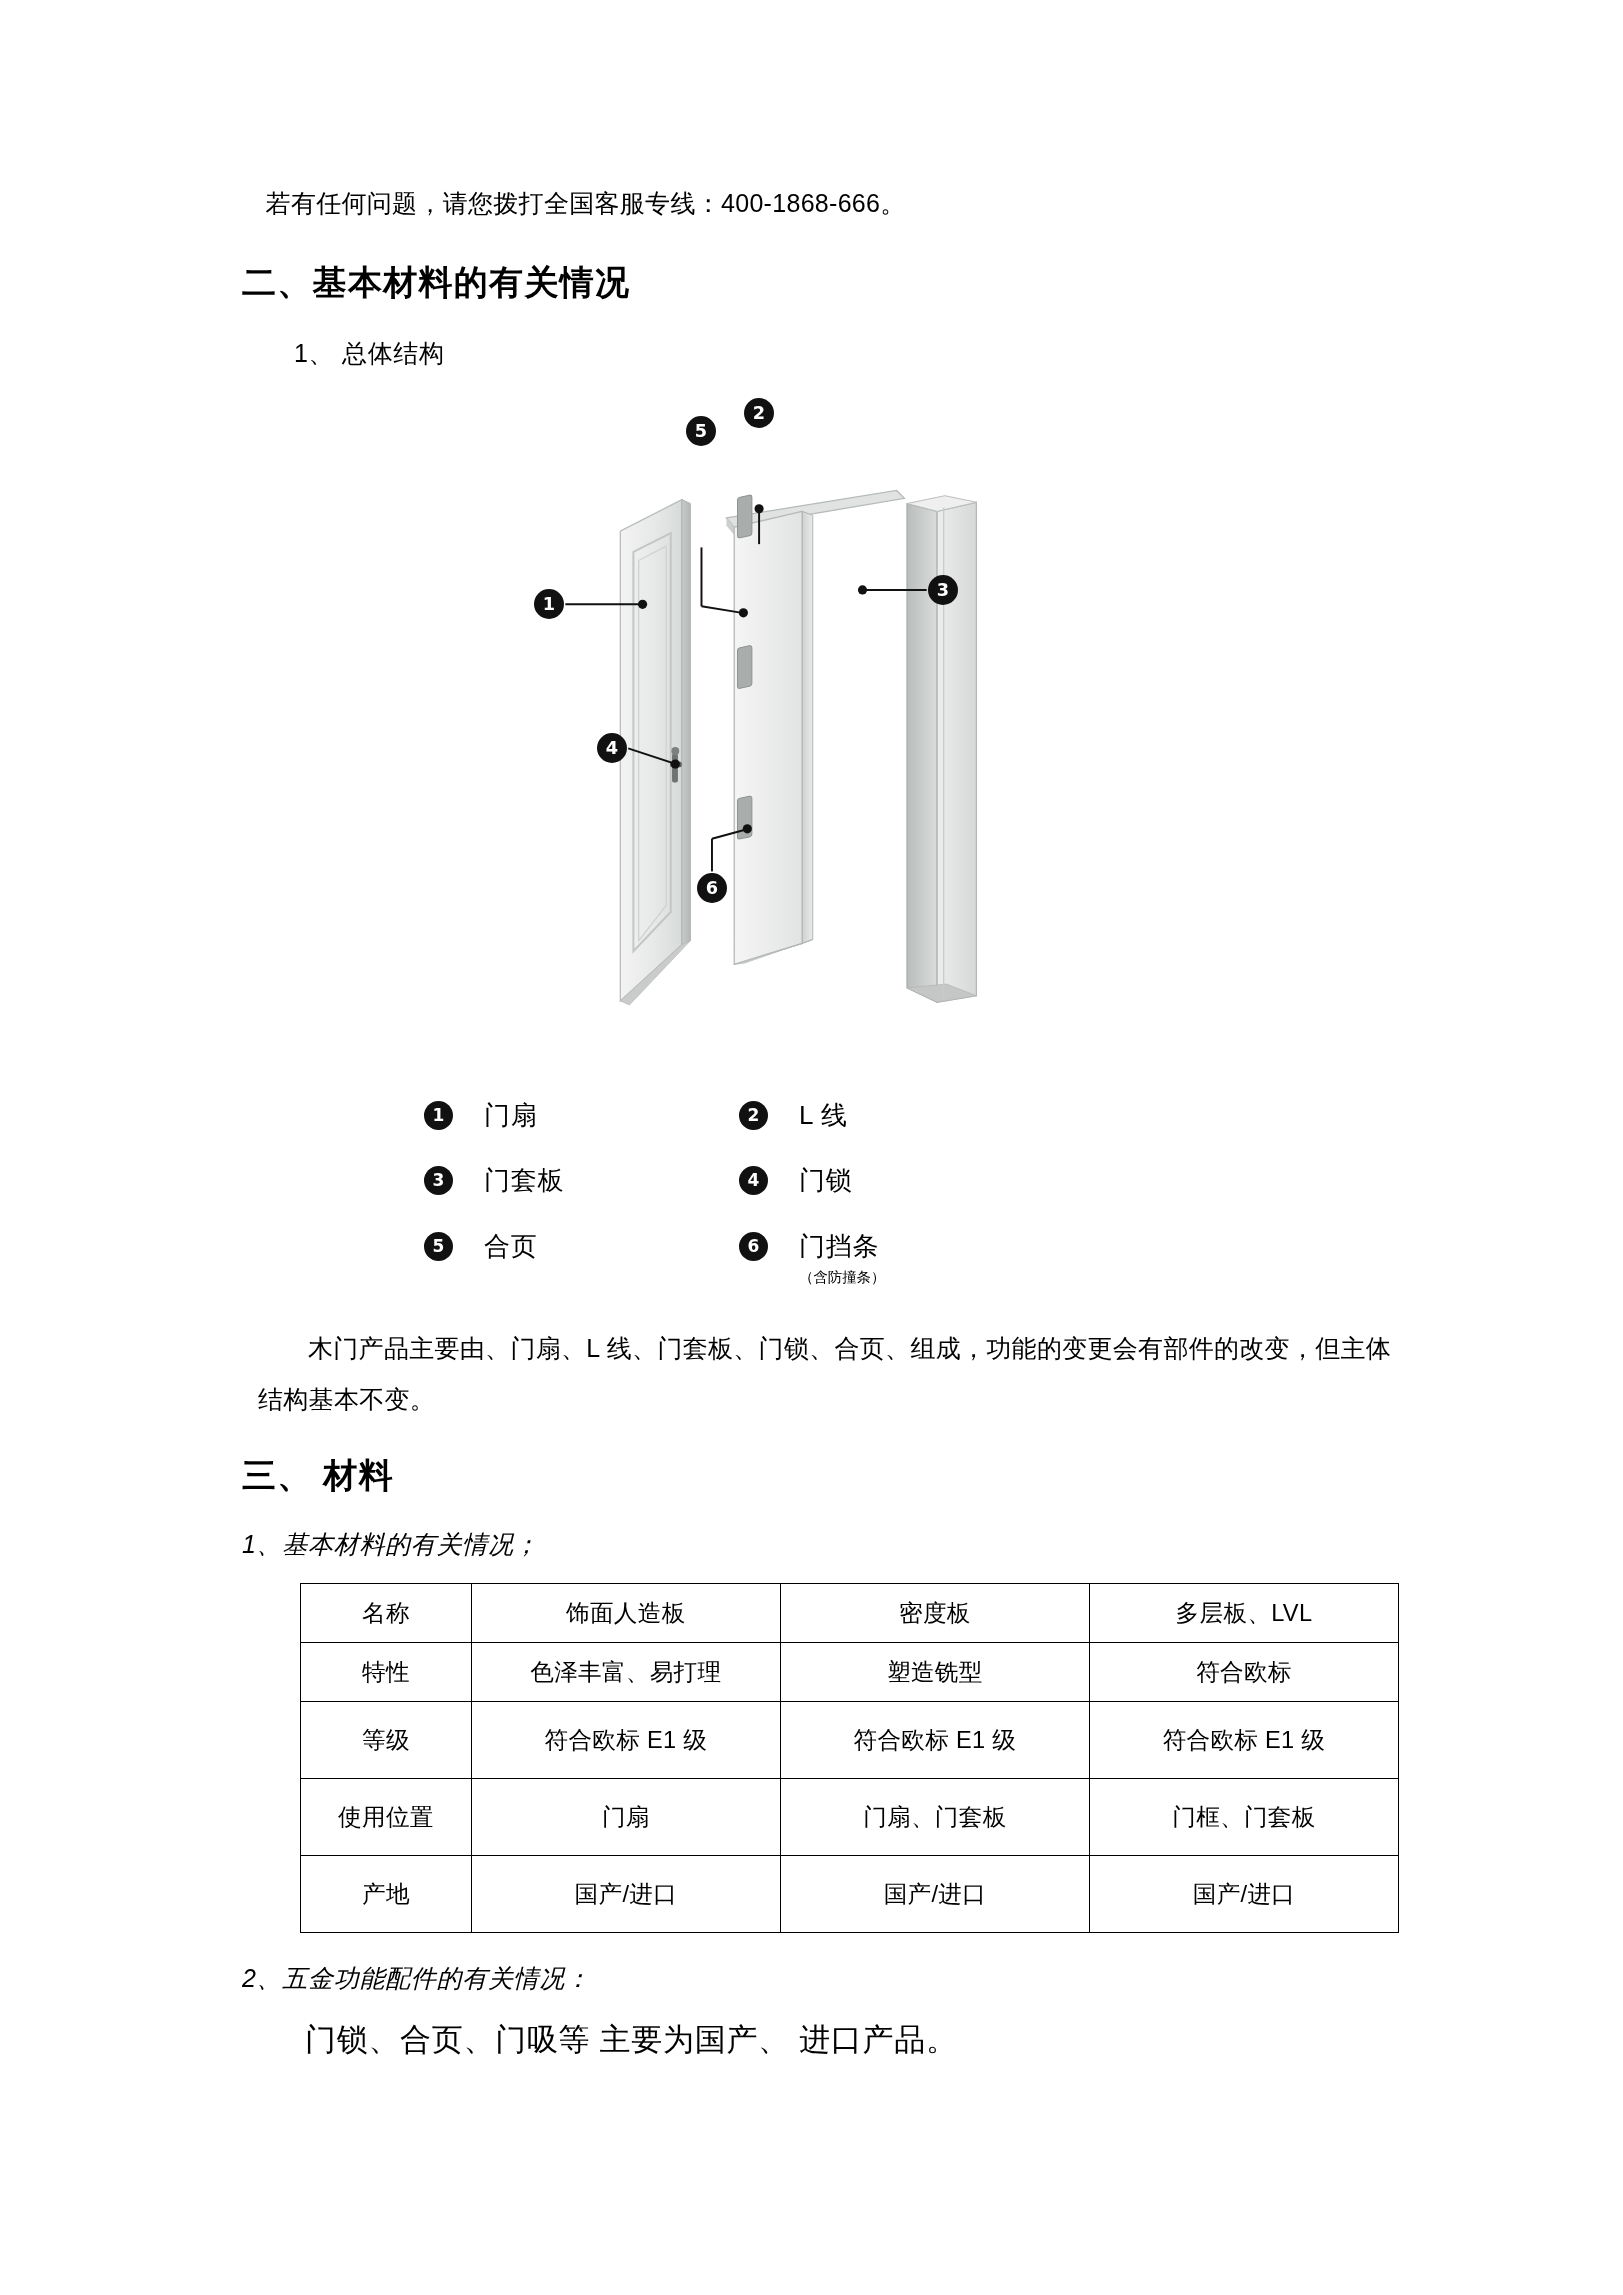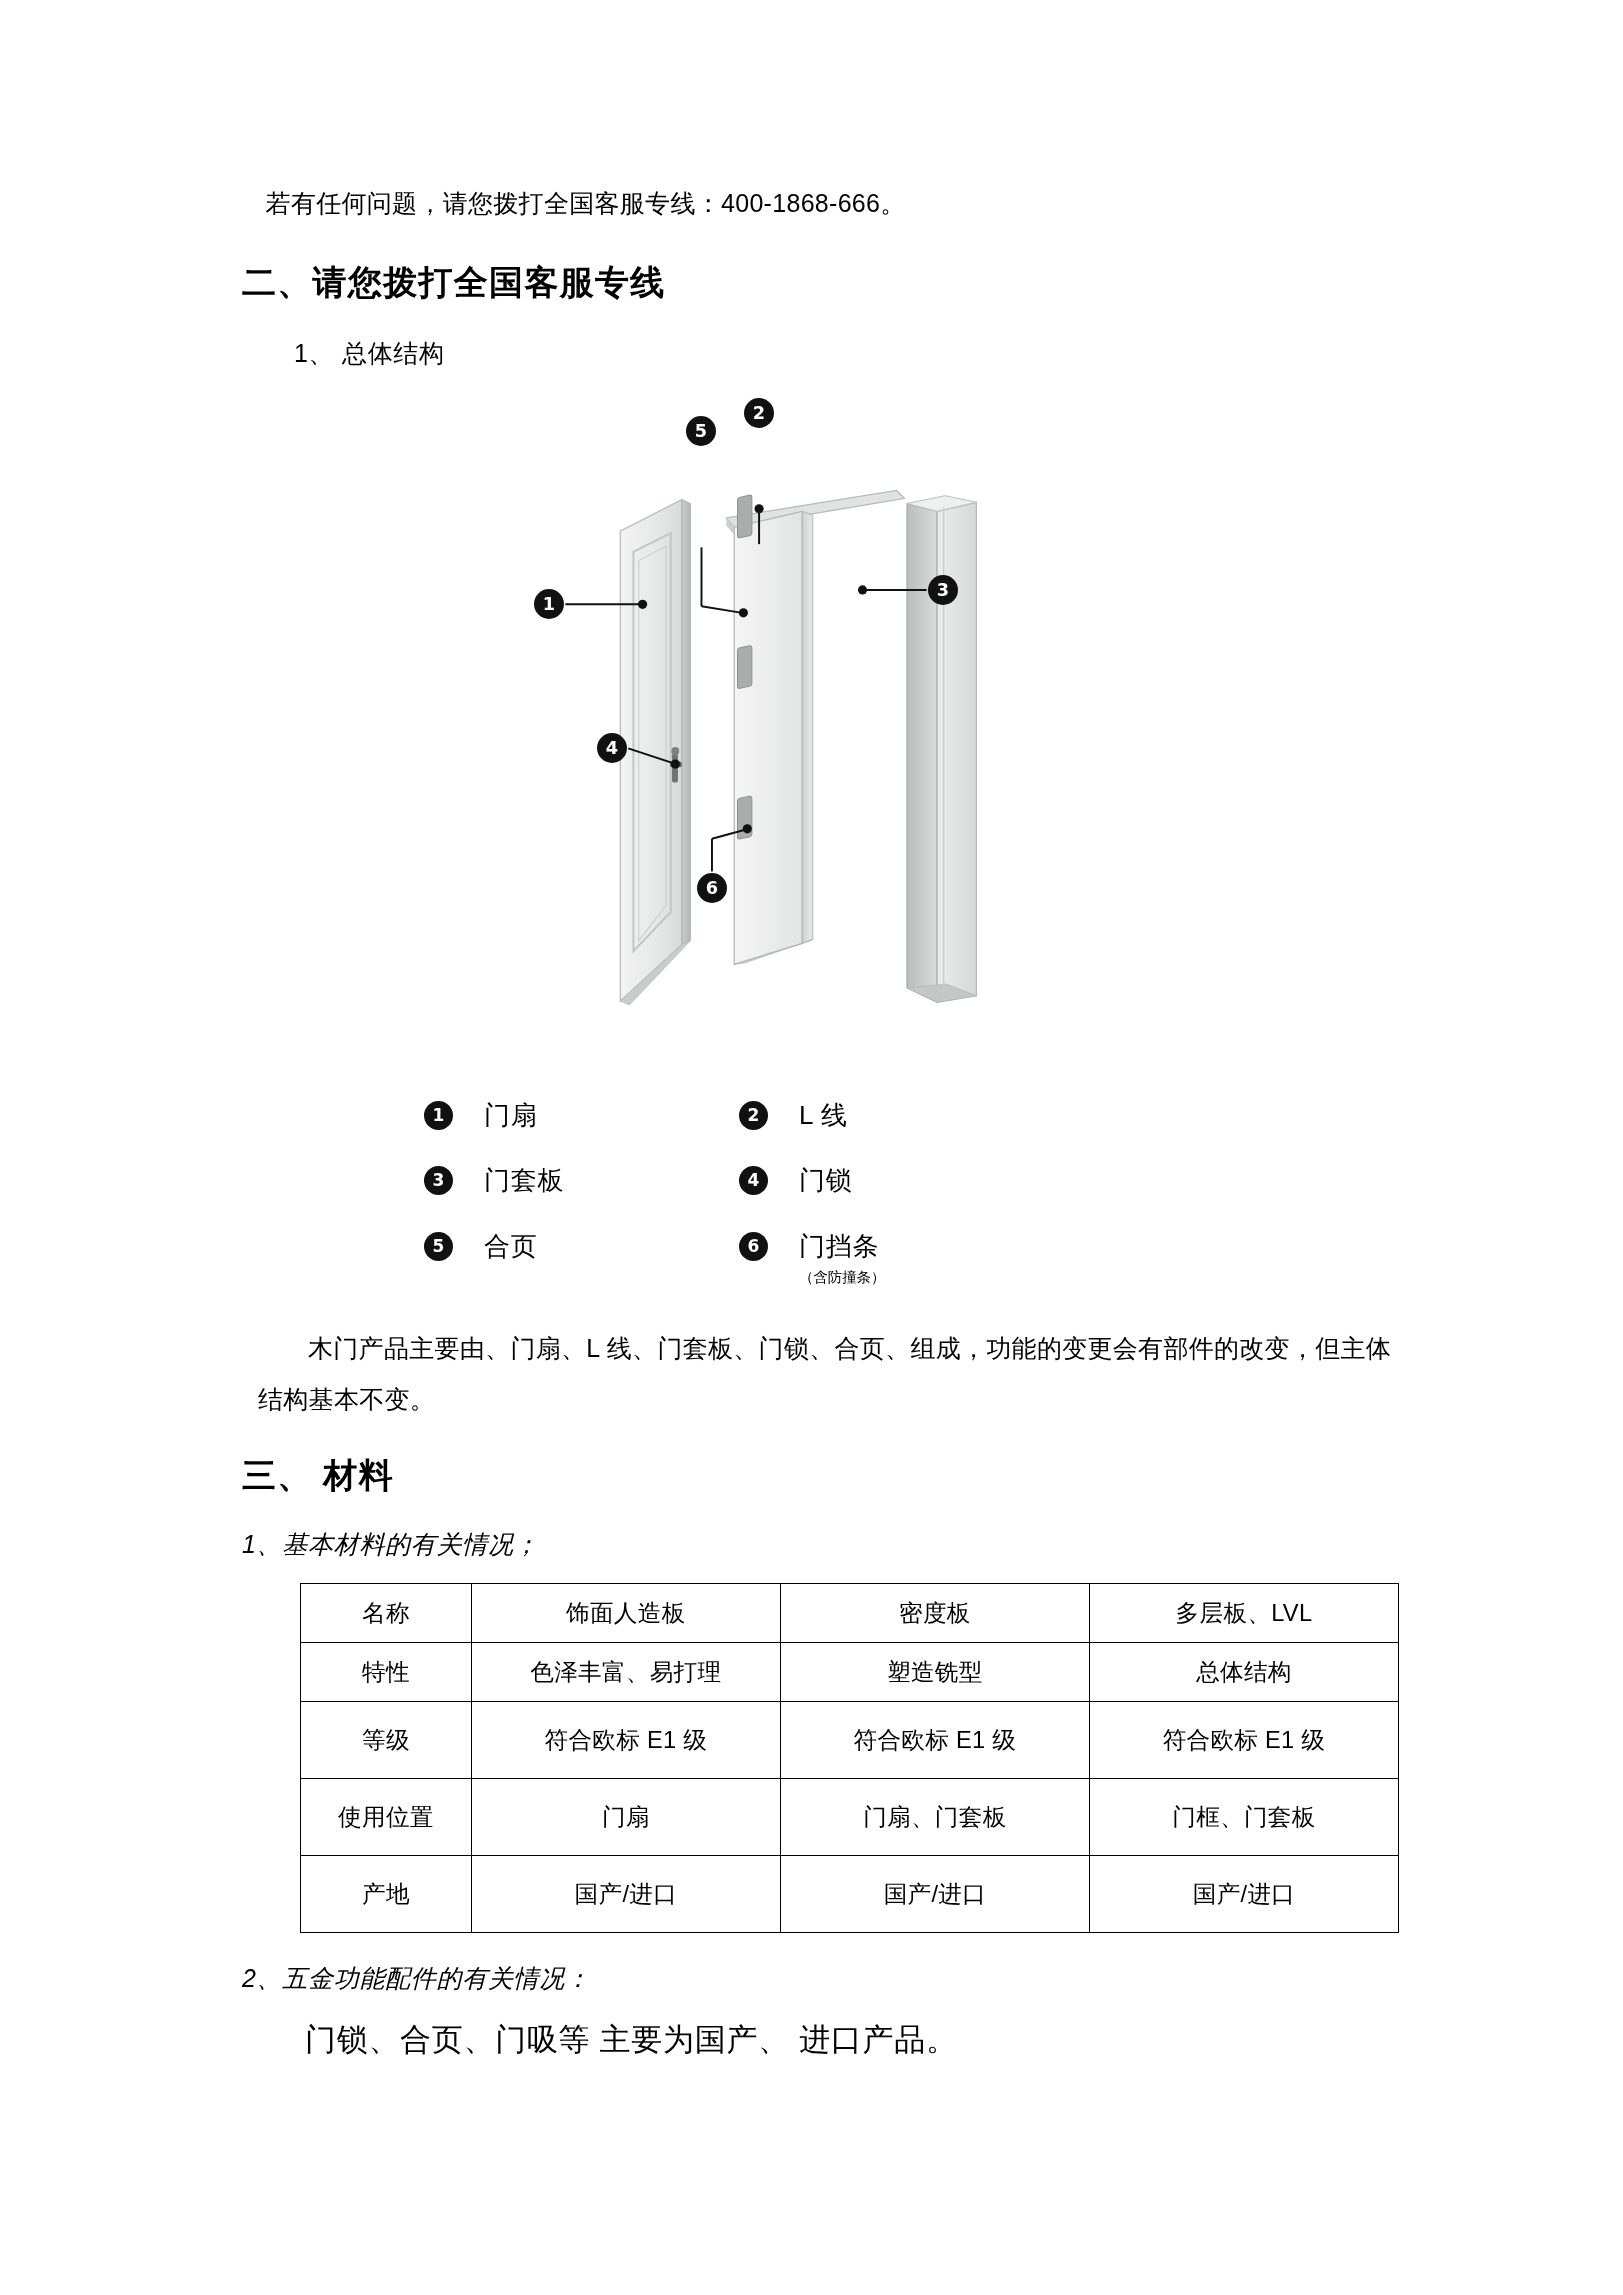--- a/index.html
+++ b/index.html
@@ -159,21 +159,21 @@
   }
 </style>
 </head>
 <body>
 
 <div class="page">
   <div class="content">
 
     <p class="intro-line">若有任何问题，请您拨打全国客服专线：400-1868-666。</p>
 
-    <h2 class="section">二、请您拨打全国客服专线</h2>
+    <h2 class="section">二、基本材料的有关情况</h2>
 
     <p class="subitem">1、 总体结构</p>
 
     <div class="figure">
 
       <svg class="door-art" viewBox="0 0 1760 1080">
         <defs>
           <linearGradient id="leafFront" x1="0" y1="0" x2="1" y2="0">
             <stop offset="0" stop-color="#f2f3f2"></stop>
             <stop offset="0.55" stop-color="#e7e9e8"></stop>
@@ -320,21 +320,21 @@
       <tr>
         <td class="hd">名称</td>
         <td>饰面人造板</td>
         <td>密度板</td>
         <td>多层板、LVL</td>
       </tr>
       <tr>
         <td class="hd">特性</td>
         <td>色泽丰富、易打理</td>
         <td>塑造铣型</td>
-        <td>总体结构</td>
+        <td>符合欧标</td>
       </tr>
       <tr class="tall">
         <td class="hd">等级</td>
         <td>符合欧标 E1 级</td>
         <td>符合欧标 E1 级</td>
         <td>符合欧标 E1 级</td>
       </tr>
       <tr class="tall">
         <td class="hd">使用位置</td>
         <td>门扇</td>

